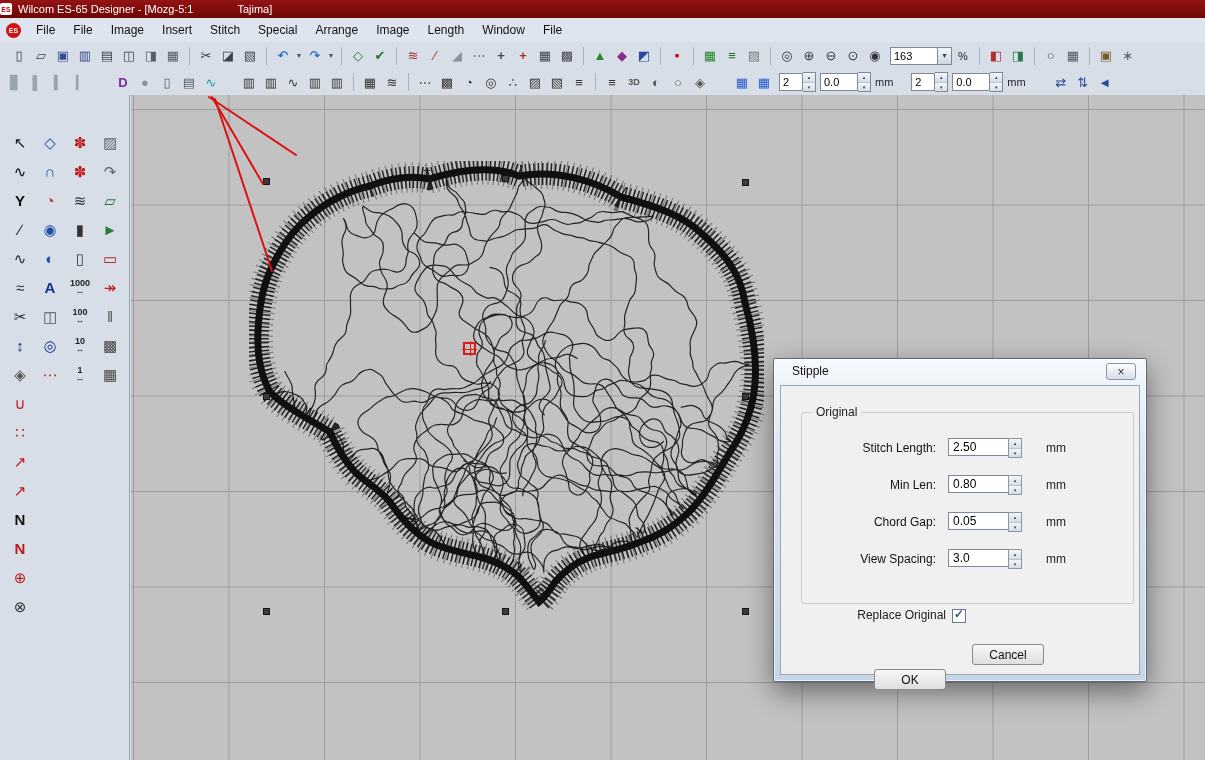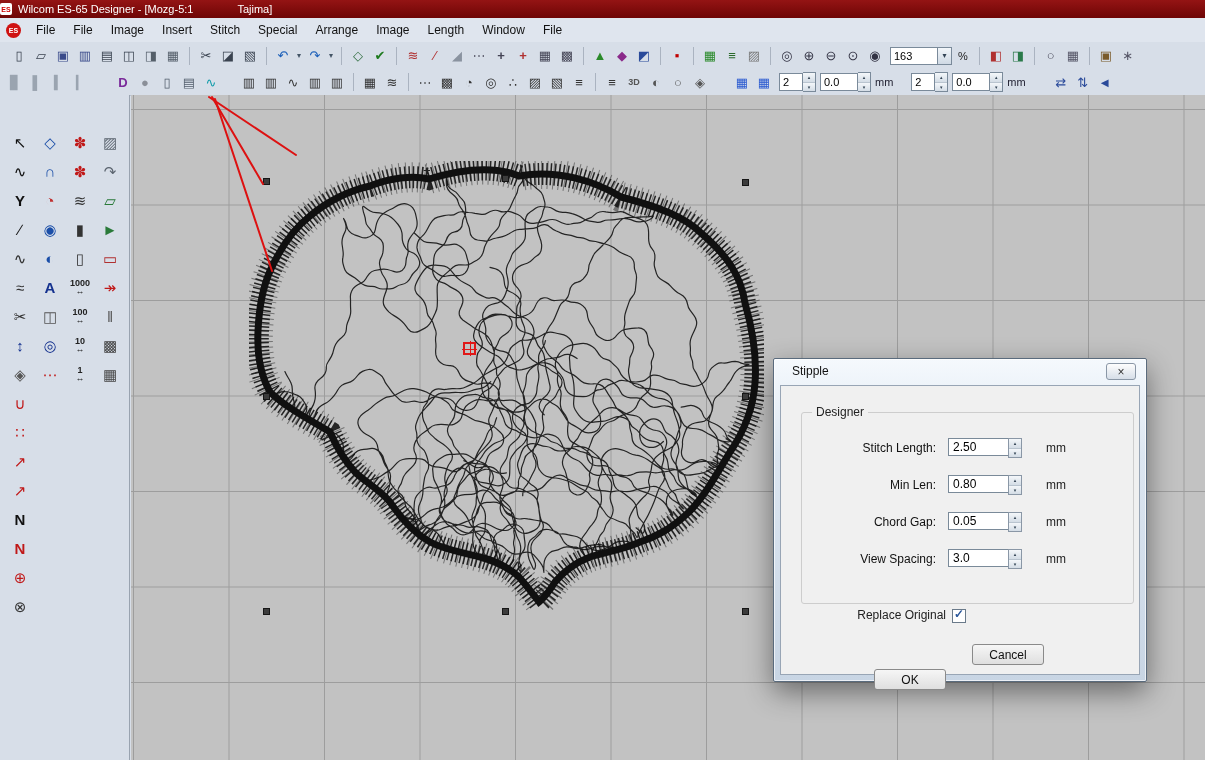--- a/index.html
+++ b/index.html
@@ -360,21 +360,21 @@
     <line x1="296" y1="155" x2="209" y2="97" stroke="#dd1111" stroke-width="2" stroke-linecap="round"></line>
     <line x1="263" y1="184" x2="212" y2="97" stroke="#dd1111" stroke-width="2" stroke-linecap="round"></line>
     <line x1="272" y1="271" x2="215" y2="99" stroke="#dd1111" stroke-width="2" stroke-linecap="round"></line>
   </svg>
 
   <div class="dialog">
     <span class="dlgtitle">Stipple</span>
     <span class="dlgclose">×</span>
     <div class="dlgbody">
       <div class="grp" id="dlg-group">
-        <span class="grplabel">Designer</span>
+        <span class="grplabel">Original</span>
       <div class="frow" style="top: 24px;">
             <label class="flabel">Stitch Length:</label>
             <input class="finput" value="2.50" style="">
             <span class="spin">
               <i>▴</i>
               <i>▾</i>
             </span>
             <span class="funit">mm</span>
           </div>
           <div class="frow" style="top: 61px; text-decoration: underline;">

